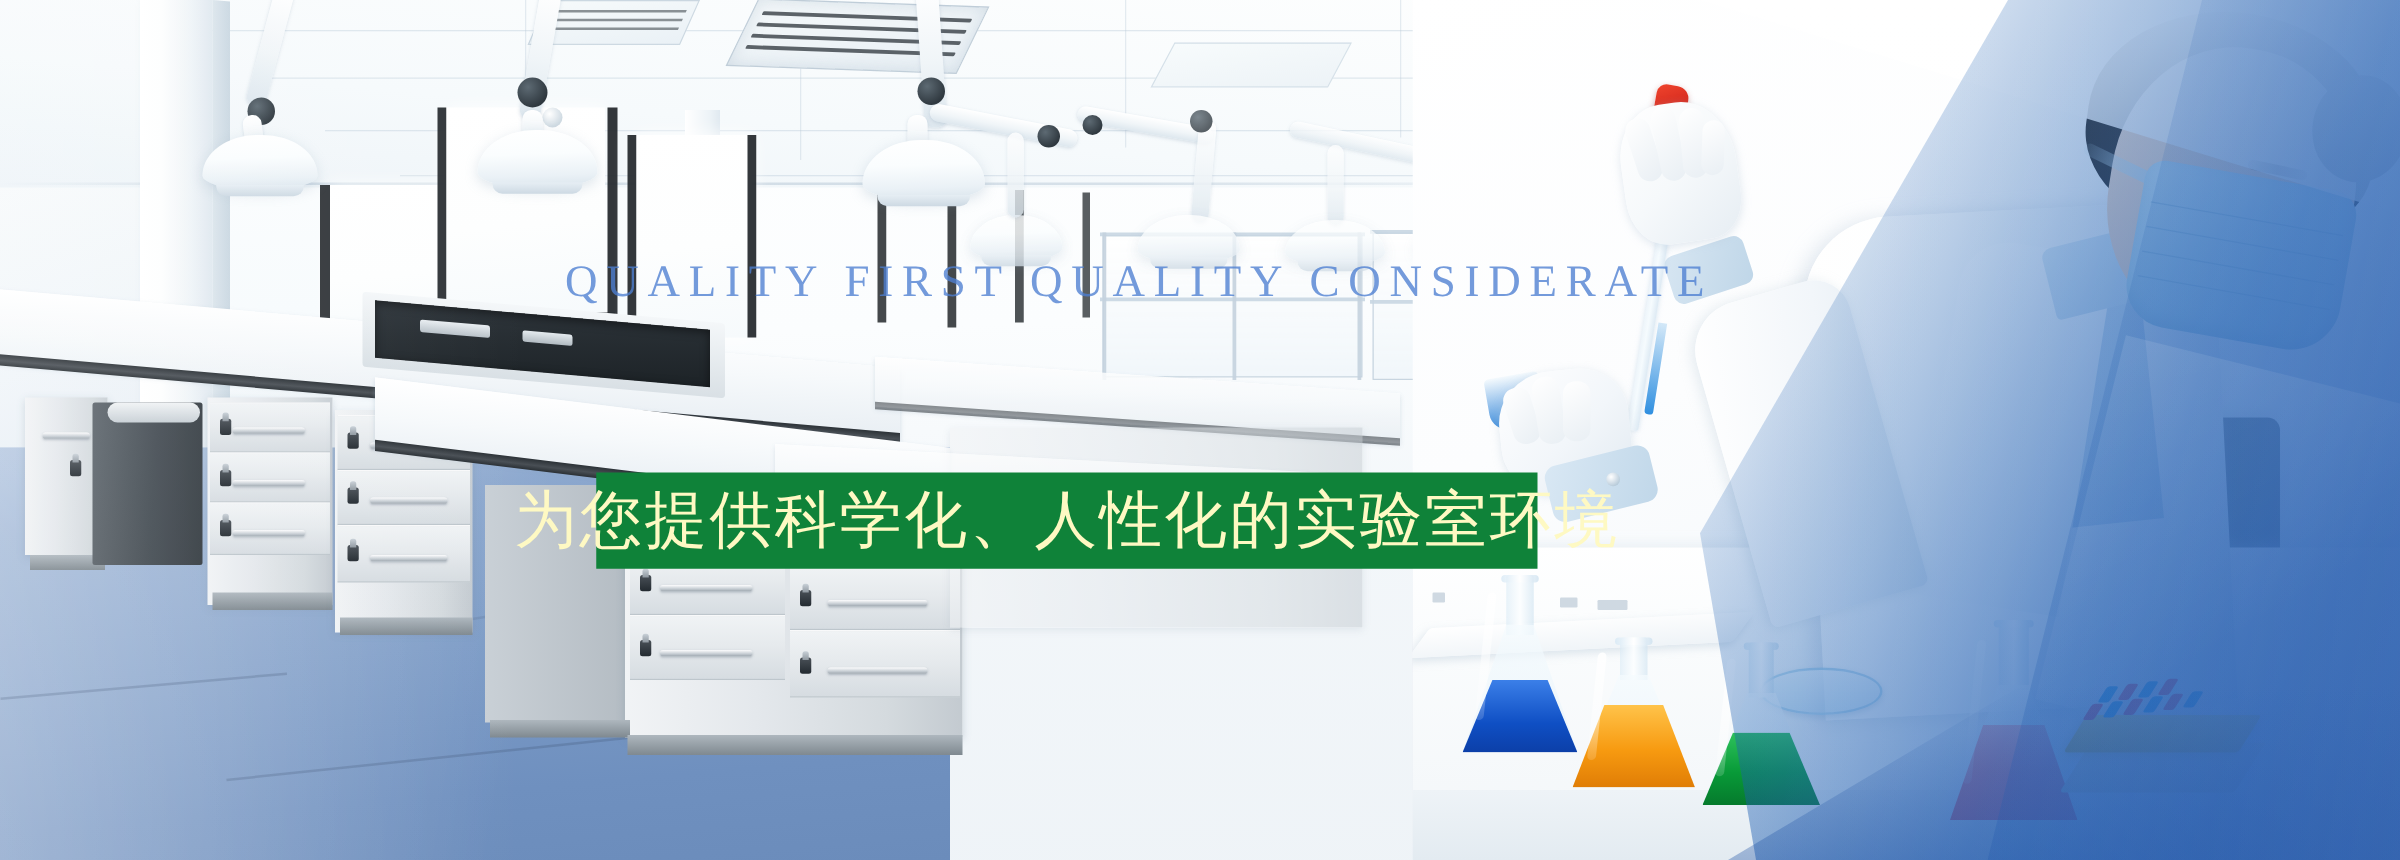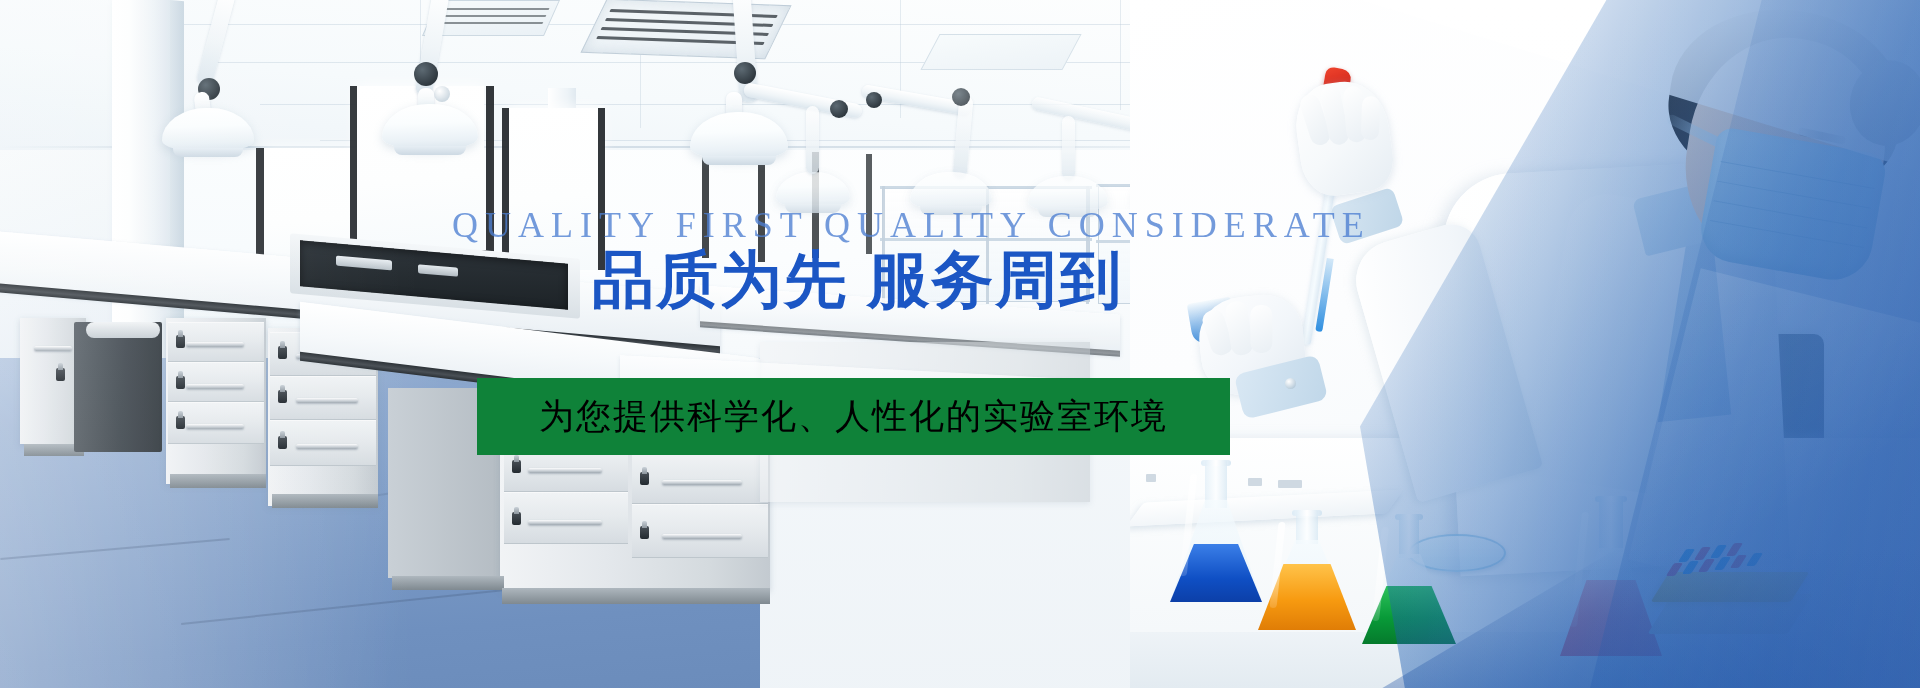--- a/index.html
+++ b/index.html
@@ -479,23 +479,23 @@
     pointer-events:auto;
   }
   .greenbar{
     position:absolute;left:477px;top:378px;width:753px;height:77px;
     background:#0f8239;
     display:flex;align-items:center;justify-content:center;
     pointer-events:auto;
   }
   .greenbar-text{
     font-family:"Liberation Sans","DejaVu Sans",sans-serif;
-    font-size:35px;
+    font-size:50px;
     letter-spacing:2px;
-    color:#000000;
+    color:#fef9c3;
     white-space:nowrap;
   }
 </style>
 </head>
 <body>
 
 <div class="banner">
 
   <div class="scene">
     <div class="room-base"></div>
@@ -789,20 +789,19 @@
     <div class="blue-wedge2"></div>
     <div class="blue-facet"></div>
     <div class="blue-bottom"></div>
   </div>
 
   <div class="haze"></div>
 
   <div class="copy">
     <div class="eyebrow">QUALITY FIRST QUALITY CONSIDERATE</div>
 
-    <div class="headline">品质为先 服务周到</div>
 
     <div class="greenbar">
       <span class="greenbar-text">为您提供科学化、人性化的实验室环境</span>
     </div>
   </div>
 
 </div>
 
 </body></html>

